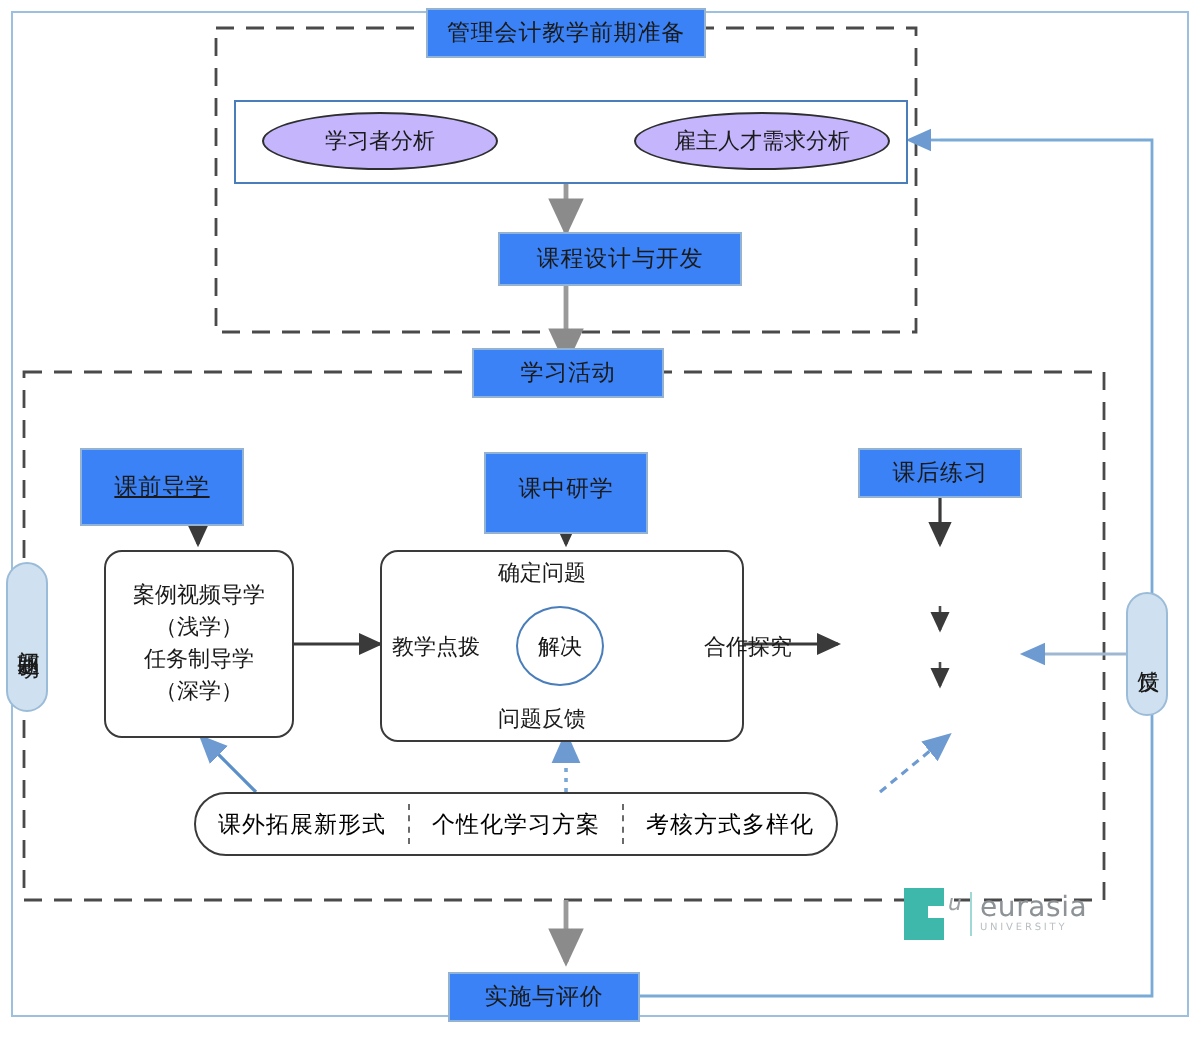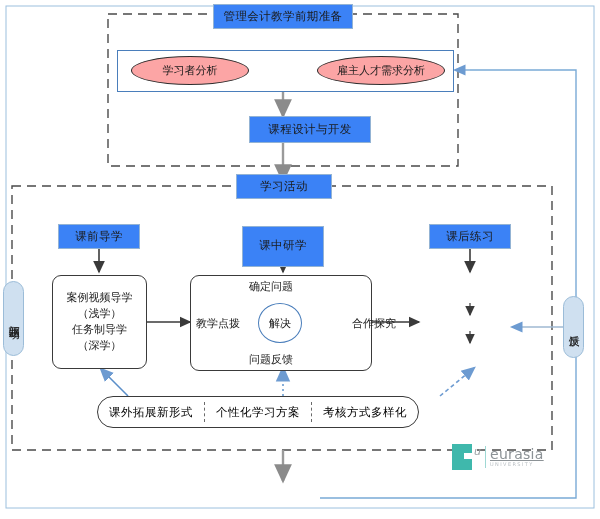--- a/index.html
+++ b/index.html
@@ -4,34 +4,34 @@
 <style>
   html,body{margin:0;padding:0;background:#ffffff;}
   body{font-family:"DejaVu Sans","Liberation Sans",sans-serif;}
   #stage{position:relative;width:600px;height:519px;overflow:hidden;background:#fff;}
   #svg-layer{position:absolute;left:0;top:0;width:600px;height:519px;}
   .node{position:absolute;box-sizing:border-box;display:flex;align-items:center;justify-content:center;text-align:center;color:#1a1a1a;}
   .bluebox{background:#3b82f6;border:1px solid #93b3d4;font-size:11.5px;line-height:1.25;letter-spacing:.4px;}
   .roundbox{background:#ffffff;border:1.2px solid #3a3a3a;border-radius:9px;font-size:11px;line-height:1.45;}
   .pill{background:#cfe0f0;border:1px solid #9bbcd8;border-radius:18px;font-size:11px;line-height:1.05;}
   .vpill{writing-mode:vertical-rl;text-orientation:upright;letter-spacing:1px;}
-  .ellipse{background:#fca5a5;border:1.2px solid #2e2e2e;border-radius:50%/50%;font-size:11px;}
+  .ellipse{background:#c4b5fd;border:1.2px solid #2e2e2e;border-radius:50%/50%;font-size:11px;}
   .cycword{position:absolute;font-size:11px;color:#1a1a1a;white-space:nowrap;}
   .solvecirc{position:absolute;border:1.4px solid #4a7ebb;border-radius:50%;display:flex;align-items:center;justify-content:center;font-size:11px;color:#111;background:#fff;}
   .capsule{position:absolute;border:1.2px solid #3a3a3a;border-radius:16px;background:#fff;display:flex;align-items:stretch;}
   .capcell{flex:1;display:flex;align-items:center;justify-content:center;font-size:11.5px;letter-spacing:.5px;}
   .capdiv{width:0;border-left:1.2px dashed #6a6a6a;margin:5px 0;}
   .analysis-frame{position:absolute;border:1.2px solid #4a7ebb;background:#fff;}
   .logo{position:absolute;display:flex;align-items:center;}
   .logo-e{width:20px;height:26px;background:#3fb8ac;position:relative;}
   .logo-e:after{content:"";position:absolute;right:0;top:9px;width:8px;height:6px;background:#ffffff;}
   .logo-u{font-style:italic;font-size:11px;color:#9aa0a4;margin-left:2px;align-self:flex-start;margin-top:1px;}
   .logo-bar{width:1px;height:22px;background:#9fd8d4;margin:0 4px;}
   .logo-txt{display:flex;flex-direction:column;line-height:1;}
-  .logo-main{font-size:14px;color:#8c9296;letter-spacing:.3px;text-decoration:underline;}
+  .logo-main{font-size:14px;color:#8c9296;letter-spacing:.3px;}
   .logo-sub{font-size:5px;color:#b9bfc3;letter-spacing:1.4px;margin-top:1px;}
 </style>
 </head>
 <body>
 
 <div id="stage">
 
   <svg id="svg-layer" viewBox="0 0 600 519">
     <defs>
       <marker id="ah-gray" markerWidth="9" markerHeight="9" refX="7" refY="4.5" orient="auto">
@@ -87,21 +87,21 @@
   <div class="node bluebox" style="left:213px;top:4px;width:140px;height:25px;">管理会计教学前期准备</div>
 
   <div class="analysis-frame" style="left:117px;top:50px;width:335px;height:40px;"></div>
   <div class="node ellipse" style="left:131px;top:56px;width:118px;height:29px;">学习者分析</div>
   <div class="node ellipse" style="left:317px;top:56px;width:128px;height:29px;">雇主人才需求分析</div>
 
   <div class="node bluebox" style="left:223px;top:116px;width:122px;height:27px;margin-left:26px;">课程设计与开发</div>
 
   <div class="node bluebox" style="left:236px;top:174px;width:96px;height:25px;">学习活动</div>
 
-  <div class="node bluebox" style="left:58px;top:224px;width:82px;height:25px;">课前导学</div>
+  <div class="node bluebox" style="left:40px;top:224px;width:82px;height:39px;text-decoration:underline;">课前导学</div>
   <div class="node bluebox" style="left:242px;top:226px;width:82px;height:41px;font-family:Liberation Mono, monospace;">课中研学</div>
   <div class="node bluebox" style="left:429px;top:224px;width:82px;height:25px;">课后练习</div>
 
   <div class="node roundbox" style="left:52px;top:275px;width:95px;height:94px;flex-direction:column;">
     <span>案例视频导学</span>
     <span>（浅学）</span>
     <span>任务制导学</span>
     <span>（深学）</span>
   </div>
 
@@ -117,20 +117,21 @@
   <div class="node pill vpill" style="left:563px;top:296px;width:21px;height:62px;">反馈</div>
 
   <div class="capsule" style="left:97px;top:396px;width:320px;height:30px;">
     <div class="capcell">课外拓展新形式</div>
     <div class="capdiv"></div>
     <div class="capcell">个性化学习方案</div>
     <div class="capdiv"></div>
     <div class="capcell">考核方式多样化</div>
   </div>
 
+  <div class="node bluebox" style="left:224px;top:486px;width:96px;height:25px;">实施与评价</div>
 
   <div class="logo" style="left:452px;top:444px;">
     <div class="logo-e"></div>
     <div class="logo-u">u</div>
     <div class="logo-bar"></div>
     <div class="logo-txt">
       <div class="logo-main">eurasia</div>
       <div class="logo-sub">UNIVERSITY</div>
     </div>
   </div>

